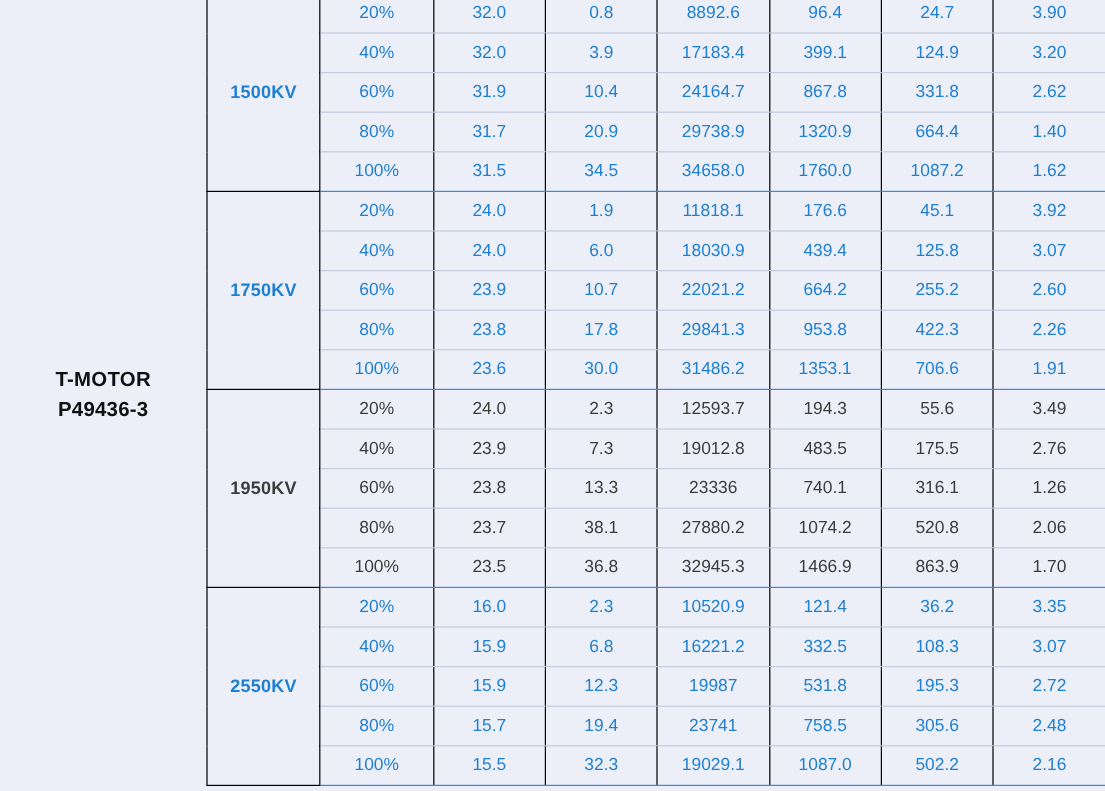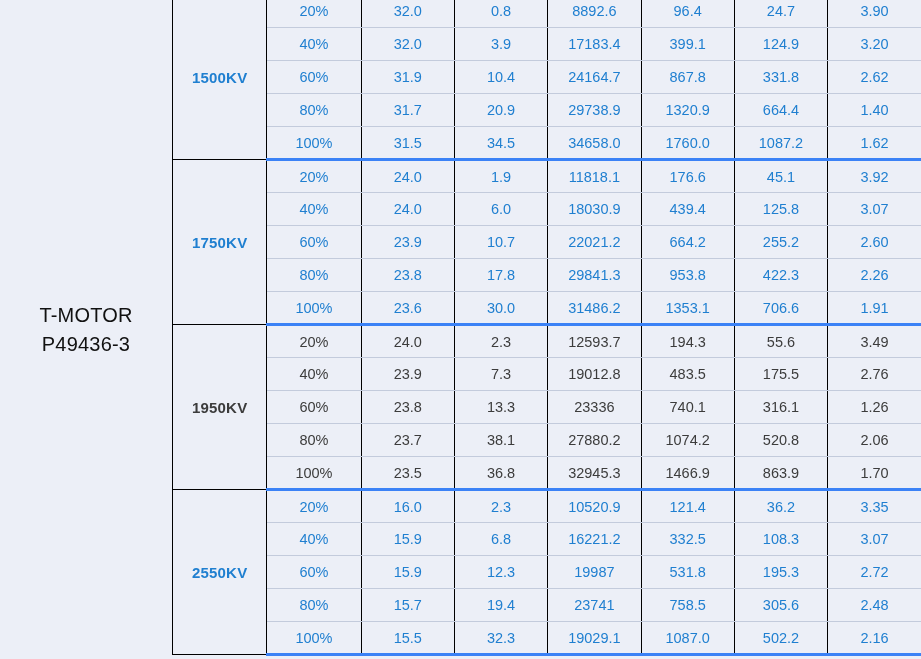--- a/index.html
+++ b/index.html
@@ -33,22 +33,22 @@
     background: #eceff7;
     display: flex;
     align-items: center;
     justify-content: center;
     box-sizing: border-box;
   }
   .label-pane .brand-block {
     text-align: center;
     line-height: 1.45;
     color: #111111;
-    font-weight: normal;
-    font-size: 20px;
+    font-weight: bold;
+    font-size: 17px;
     letter-spacing: 0.2px;
   }
   .label-pane .brand-line2 { display: block; }
 
   
   .grid {
     position: absolute;
     left: 172px;
     top: -6px;              
     width: 749px;
@@ -73,21 +73,21 @@
     background: #eceff7;
     white-space: nowrap;
     box-sizing: border-box;
   }
 
   
   .grid tr.group-start > td {
     border-top: 1px solid #000000;
   }
   .grid tr.group-end > td {
-    border-bottom: 3px solid #3b82f6;
+    border-bottom: 1px solid #3b82f6;
   }
 
   td.kv-cell {
     font-weight: bold;
     font-size: 15px;
     letter-spacing: 0.2px;
     border-top: 1px solid #000000;
     border-bottom: 1px solid #000000;
   }
 

